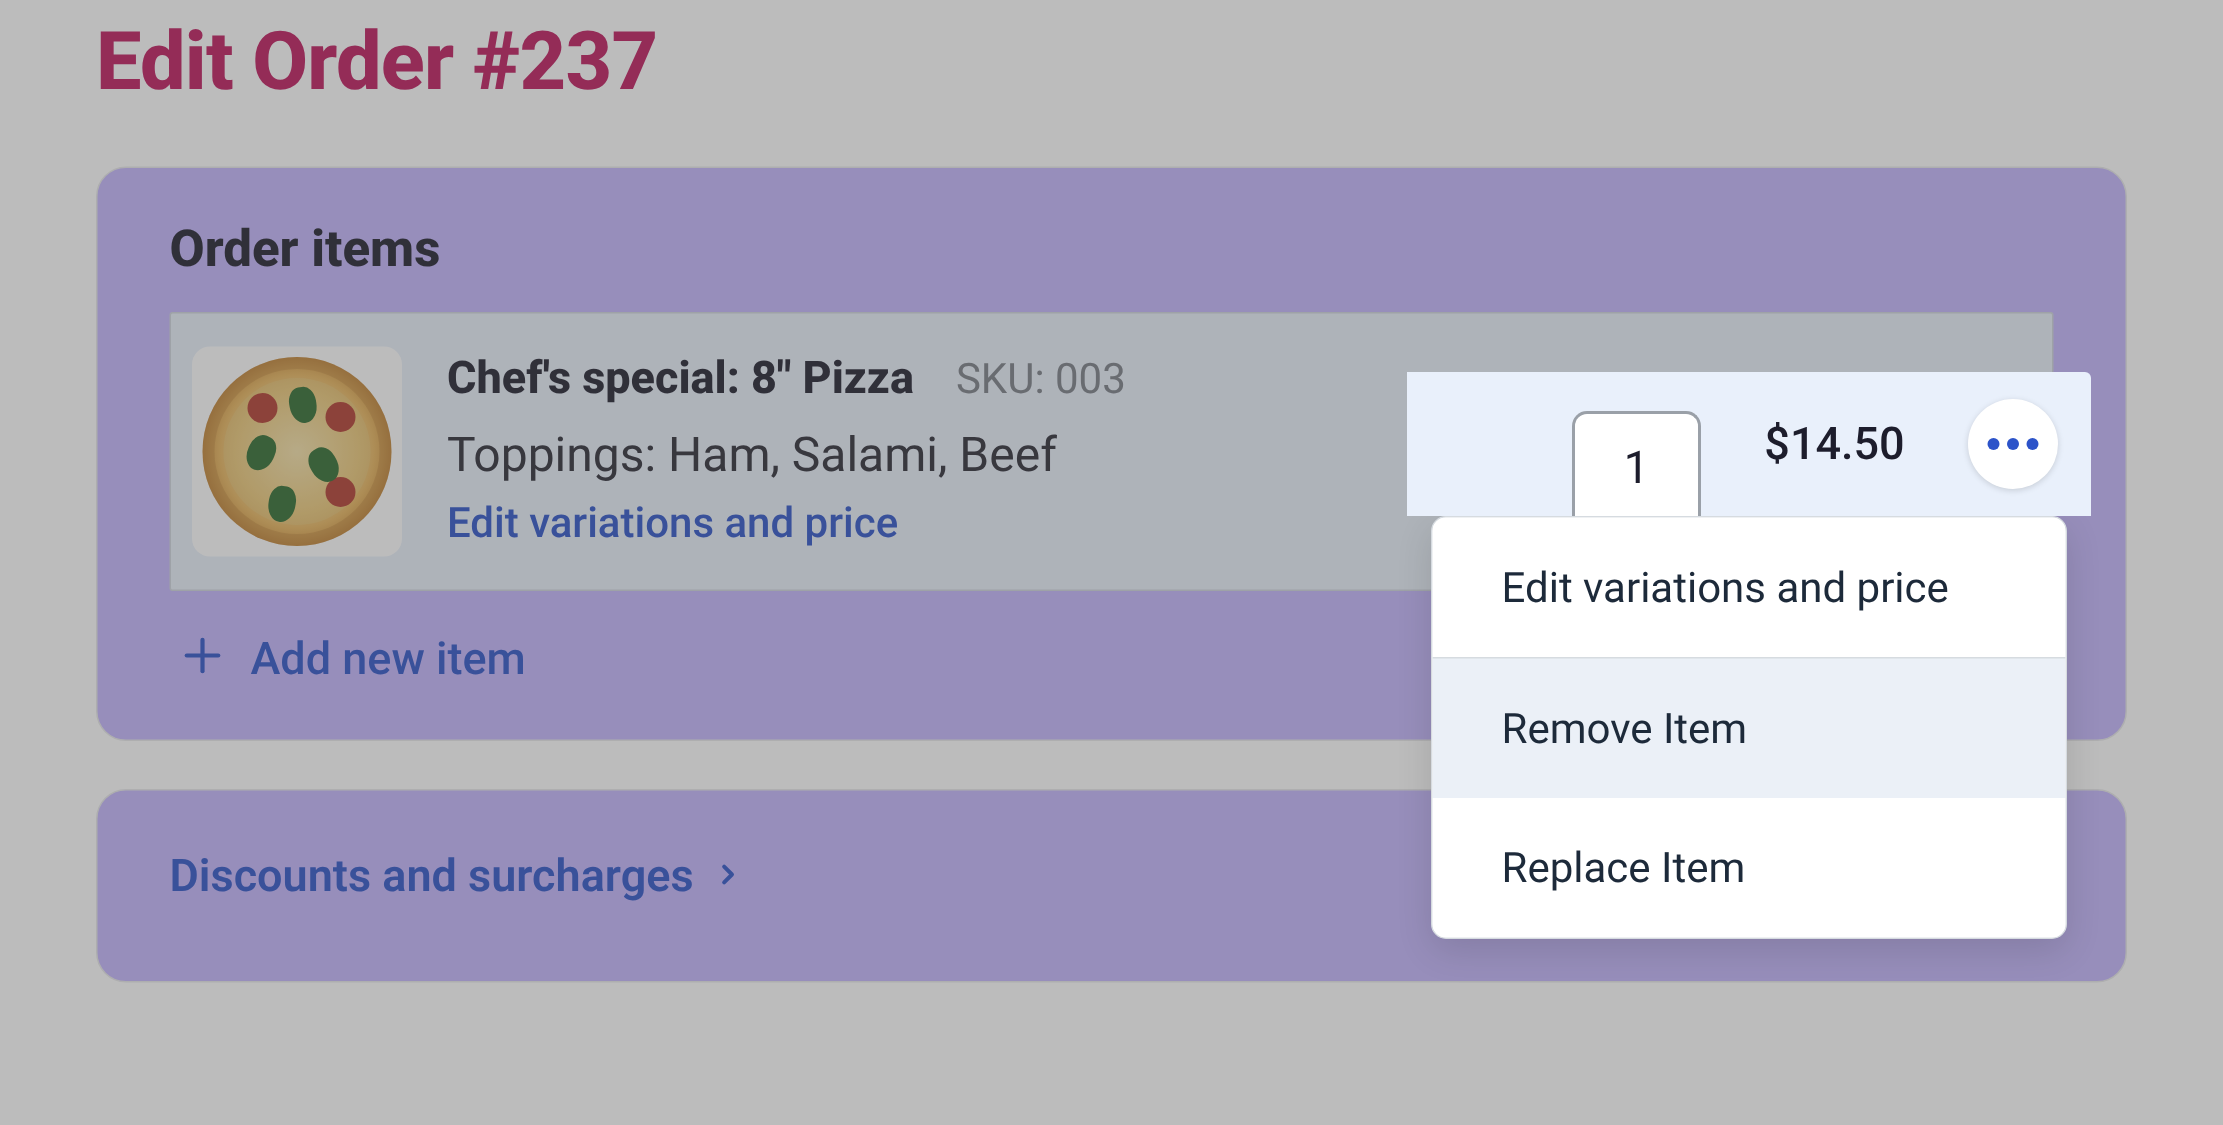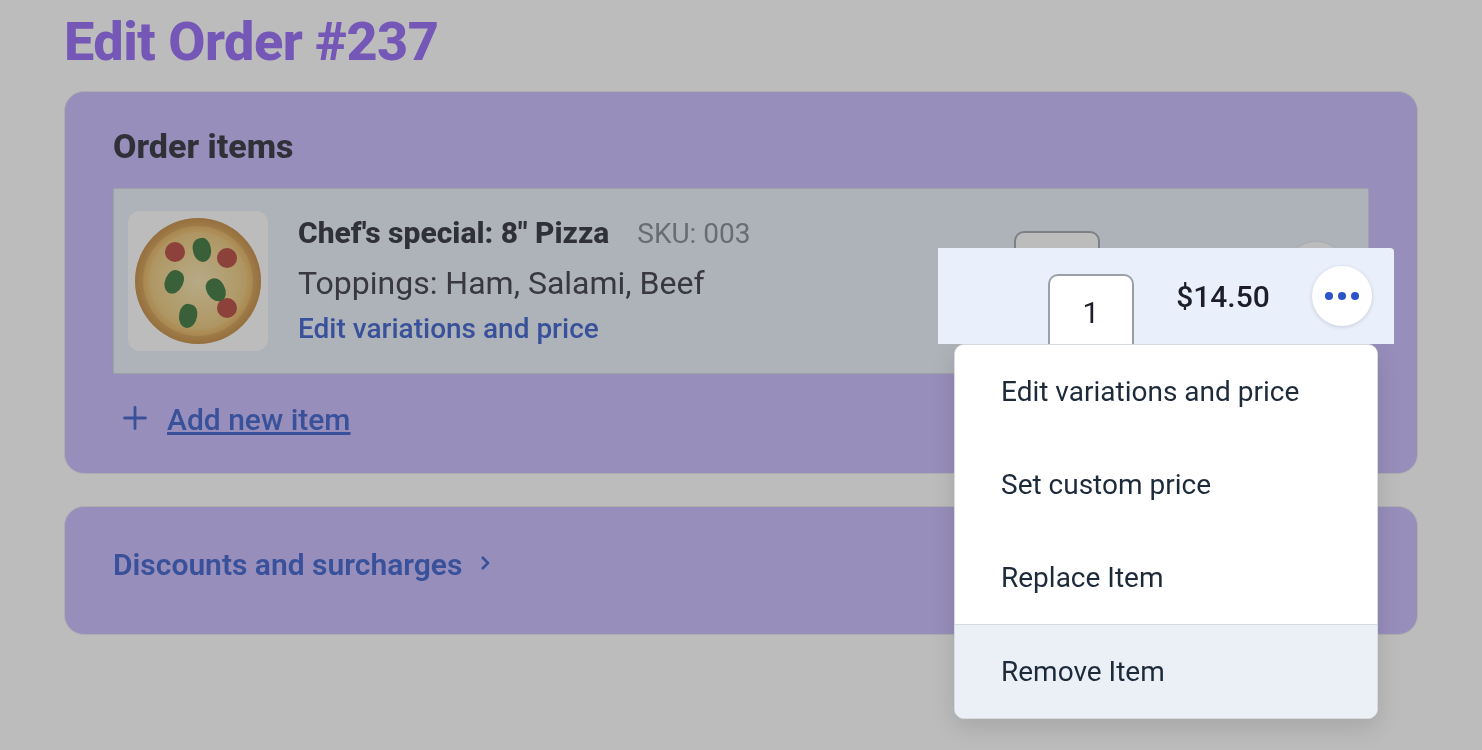--- a/index.html
+++ b/index.html
@@ -14,22 +14,22 @@
     position: relative;
     width: 100%;
     height: 100%;
     padding: 0 64px;
     padding-top: 10px;
   }
   h1.page-title {
     font-size: 54px;
     font-weight: 800;
     letter-spacing: -0.5px;
-    color: #8b5cf6;
-    margin-bottom: 18px;
+    color: #be185d;
+    margin-bottom: 38px;
   }
   .card {
     background: #c4b5fd;
     border: 1px solid #e8e9eb;
     border-radius: 20px;
     padding: 34px 48px 28px 48px;
     margin-bottom: 32px;
   }
   .card-title {
     font-size: 34px;
@@ -113,21 +113,21 @@
   .more-btn .dot {
     width: 8px; height: 8px; border-radius: 50%; background: #2c53c9;
   }
 
   .add-row {
     display: flex; align-items: center; gap: 18px;
     padding: 28px 8px 8px 8px;
     cursor: pointer;
   }
   .plus-icon { color: #2c53c9; font-size: 34px; line-height: 1; font-weight: 400; }
-  .add-label { font-size: 30px; color: #2c53c9; font-weight: 500; text-decoration: underline; }
+  .add-label { font-size: 30px; color: #2c53c9; font-weight: 500; }
 
   .disc-row {
     display: flex; align-items: center; gap: 14px;
     cursor: pointer;
     padding: 6px 0;
   }
   .disc-label { font-size: 30px; color: #2c53c9; font-weight: 600; }
   .chevron { color: #2c53c9; }
 
   
@@ -274,17 +274,16 @@
     <div class="pop-qty">1</div>
     <span class="pop-price">$14.50</span>
     <button class="pop-more">
       <span class="dot"></span>
       <span class="dot"></span>
       <span class="dot"></span>
     </button>
   </div>
   <div class="menu">
     <div class="menu-item">Edit variations and price</div>
-    <div class="menu-item">Set custom price</div>
+    <div class="menu-item hover menu-sep">Remove Item</div>
     <div class="menu-item">Replace Item</div>
-    <div class="menu-item hover menu-sep">Remove Item</div>
   </div>
 </div>
 
 </body></html>

